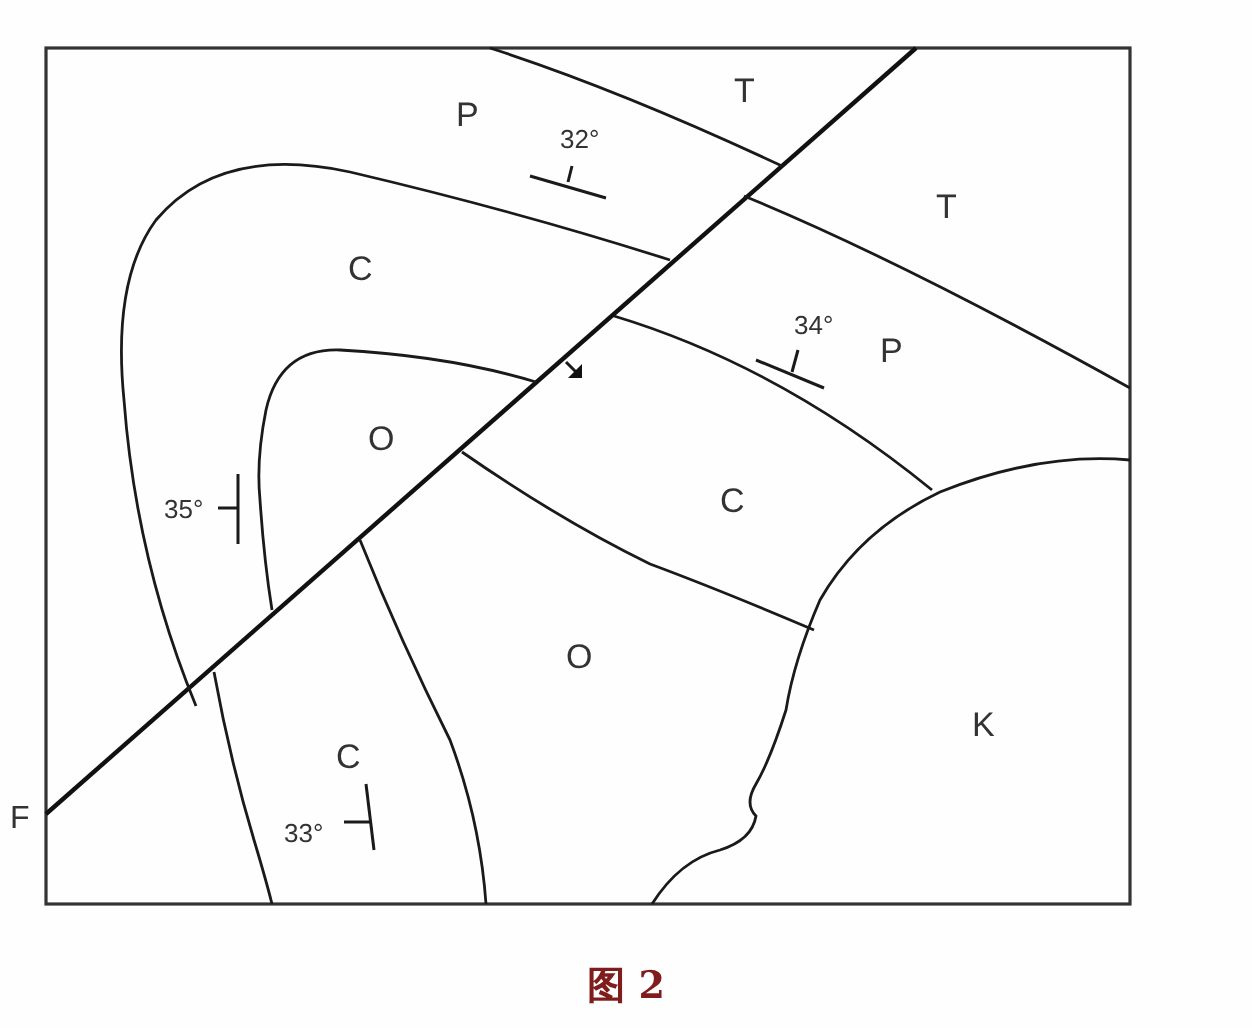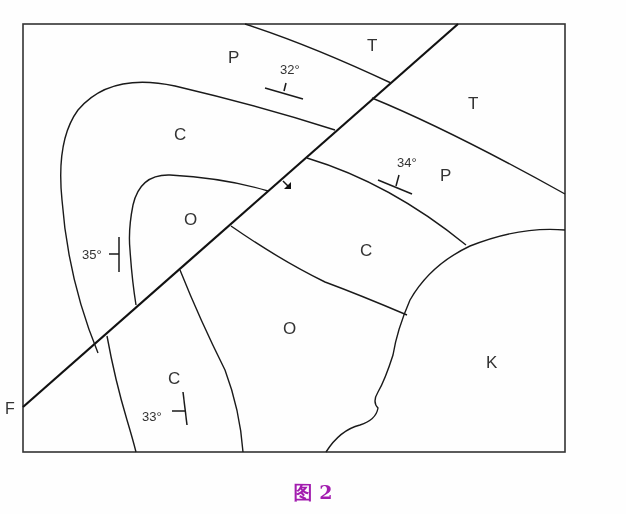--- a/index.html
+++ b/index.html
@@ -5,21 +5,21 @@
     html, body { margin: 0; padding: 0; background: #fefefe; }
     body { width: 626px; height: 514px; position: relative; overflow: hidden; font-family: "Liberation Sans", sans-serif; }
     #map { position: absolute; left: 0; top: 0; width: 626px; height: 514px; }
     .line { fill: none; stroke: #1a1a1a; stroke-width: 1.4; }
     .fault { fill: none; stroke: #111; stroke-width: 2.2; }
     .frame { fill: none; stroke: #333; stroke-width: 1.6; }
     .sym { fill: none; stroke: #1a1a1a; stroke-width: 1.5; }
     .unit-label { font-family: "Liberation Sans", sans-serif; font-size: 17px; fill: #333; }
     .dip-label { font-family: "Liberation Sans", sans-serif; font-size: 13px; fill: #333; }
     .fault-label { font-family: "Liberation Sans", sans-serif; font-size: 16px; fill: #333; }
-    .caption { position: absolute; left: 0; width: 626px; top: 480px; text-align: center; font-family: "DejaVu Serif", serif; font-weight: bold; font-size: 19px; color: #a21caf; }
+    .caption { position: absolute; left: 0; width: 626px; top: 480px; text-align: center; font-family: "DejaVu Serif", serif; font-weight: bold; font-size: 19px; color: #7f1d1d; }
   </style>
 </head>
 <body>
 
 <svg id="map" viewBox="0 0 626 514">
 
   <rect class="frame" x="23" y="24" width="542" height="428"></rect>
 
   <path class="fault" d="M23 407 L458 24"></path>
 

